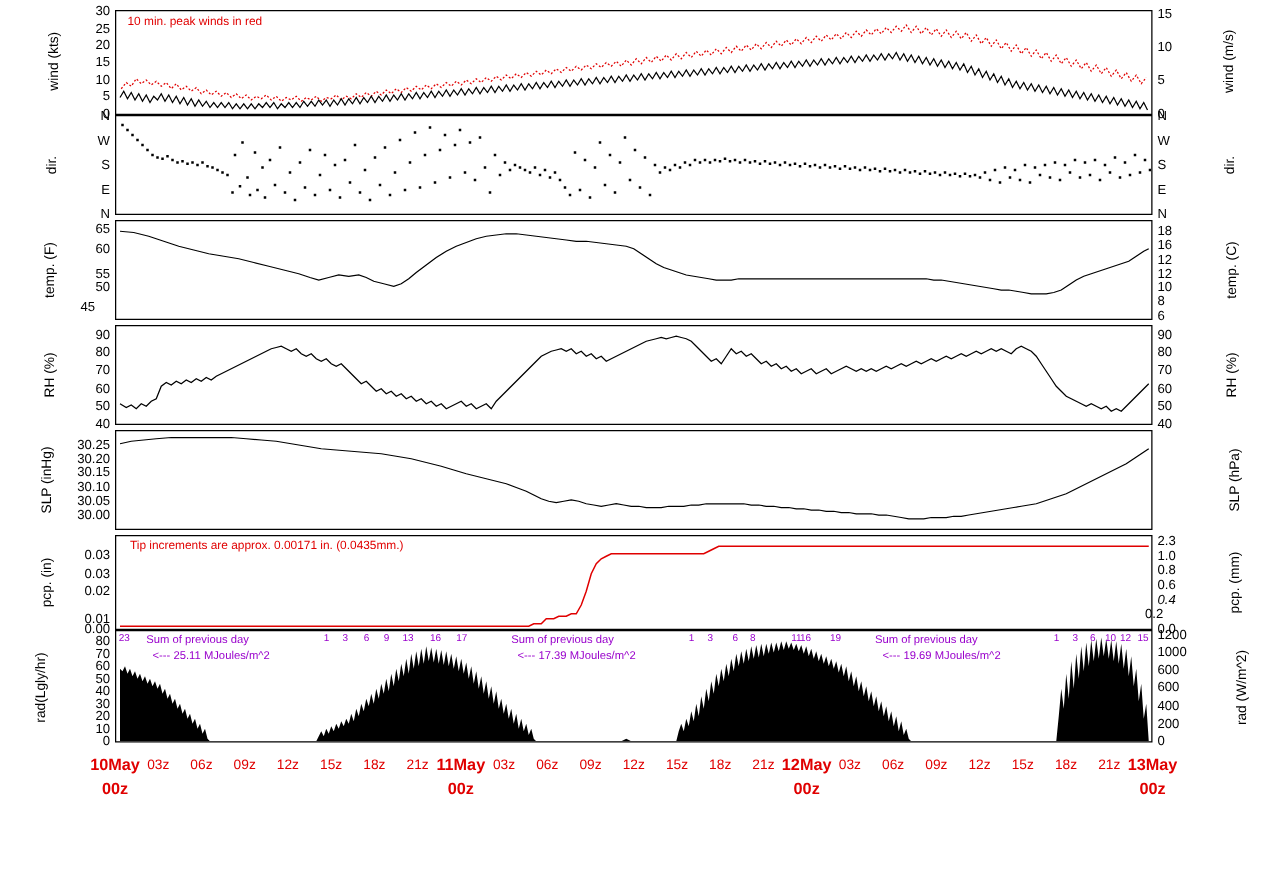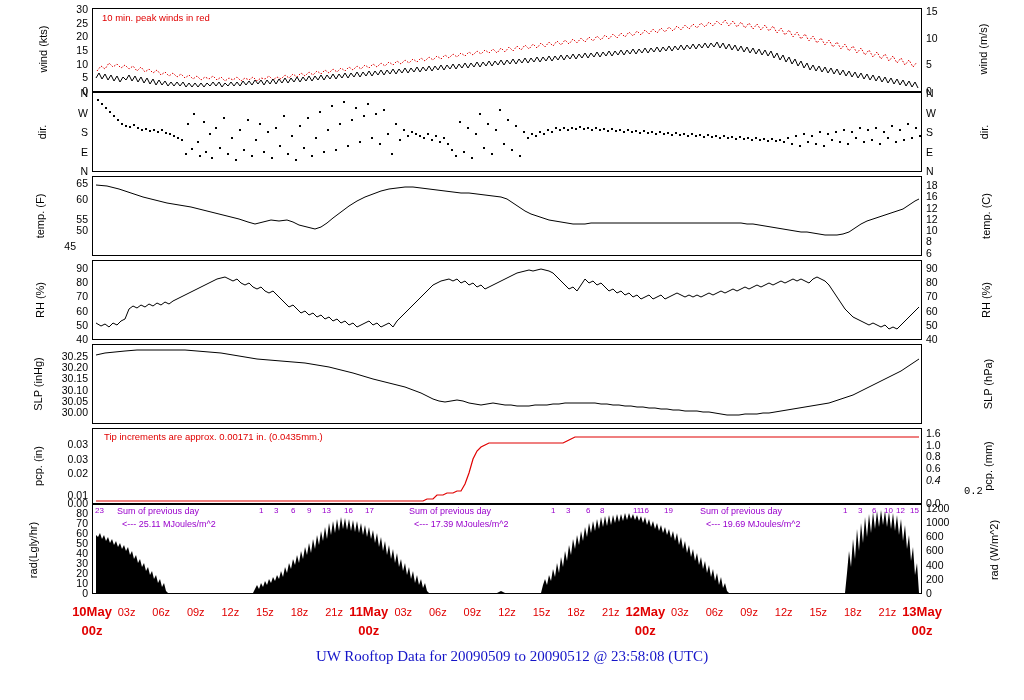--- a/index.html
+++ b/index.html
@@ -418,26 +418,26 @@
       <div class="tick tick-l" style="top: 383.571px; left: 32px; width: 56px;">30.10</div>
       <div class="tick tick-l" style="top: 372.429px; left: 32px; width: 56px;">30.15</div>
       <div class="tick tick-l" style="top: 361.286px; left: 32px; width: 56px;">30.20</div>
       <div class="tick tick-l" style="top: 350.143px; left: 32px; width: 56px;">30.25</div>
       <div class="tick tick-l" style="top: 497px; left: 32px; width: 56px;">0.00</div>
       <div class="tick tick-l" style="top: 489px; left: 32px; width: 56px;">0.01</div>
       <div class="tick tick-l" style="top: 467.4px; left: 32px; width: 56px;">0.02</div>
       <div class="tick tick-l" style="top: 452.6px; left: 32px; width: 56px;">0.03</div>
       <div class="tick tick-l" style="top: 437.8px; left: 32px; width: 56px;">0.03</div>
       <div class="tick tick-r" style="top: 497px; left: 926px; width: 60px;">0.0</div>
-      <div class="tick tick-r" style="top: 485.346px; left: 964px; width: 60px; font-family: Liberation Mono, monospace;">0.2</div>
+      <div class="tick tick-r" style="top: 485.346px; left: 916px; width: 60px;">0.2</div>
       <div class="tick tick-r" style="top: 473.693px; left: 926px; width: 60px; font-style: italic;">0.4</div>
       <div class="tick tick-r" style="top: 462.039px; left: 926px; width: 60px;">0.6</div>
       <div class="tick tick-r" style="top: 450.386px; left: 926px; width: 60px;">0.8</div>
       <div class="tick tick-r" style="top: 438.732px; left: 926px; width: 60px;">1.0</div>
-      <div class="tick tick-r" style="top: 427.079px; left: 926px; width: 60px;">1.6</div>
+      <div class="tick tick-r" style="top: 427.079px; left: 926px; width: 60px;">2.3</div>
       <div class="tick tick-l" style="top: 587px; left: 32px; width: 56px;">0</div>
       <div class="tick tick-l" style="top: 577px; left: 32px; width: 56px;">10</div>
       <div class="tick tick-l" style="top: 567px; left: 32px; width: 56px;">20</div>
       <div class="tick tick-l" style="top: 557px; left: 32px; width: 56px;">30</div>
       <div class="tick tick-l" style="top: 547px; left: 32px; width: 56px;">40</div>
       <div class="tick tick-l" style="top: 537px; left: 32px; width: 56px;">50</div>
       <div class="tick tick-l" style="top: 527px; left: 32px; width: 56px;">60</div>
       <div class="tick tick-l" style="top: 517px; left: 32px; width: 56px;">70</div>
       <div class="tick tick-l" style="top: 507px; left: 32px; width: 56px;">80</div>
       <div class="tick tick-r" style="top: 587px; left: 926px; width: 60px;">0</div>
@@ -474,14 +474,13 @@
       <div class="xtick" style="left: 590.75px; width: 40px; top: 606px;">21z</div>
       <div class="xtick" style="left: 659.917px; width: 40px; top: 606px;">03z</div>
       <div class="xtick" style="left: 694.5px; width: 40px; top: 606px;">06z</div>
       <div class="xtick" style="left: 729.083px; width: 40px; top: 606px;">09z</div>
       <div class="xtick" style="left: 763.667px; width: 40px; top: 606px;">12z</div>
       <div class="xtick" style="left: 798.25px; width: 40px; top: 606px;">15z</div>
       <div class="xtick" style="left: 832.833px; width: 40px; top: 606px;">18z</div>
       <div class="xtick" style="left: 867.417px; width: 40px; top: 606px;">21z</div>
     </div>
 
-  <div id="caption">UW Rooftop Data for 20090509  to  20090512 @ 23:58:08  (UTC)</div>
 </div>
 
 </body></html>

